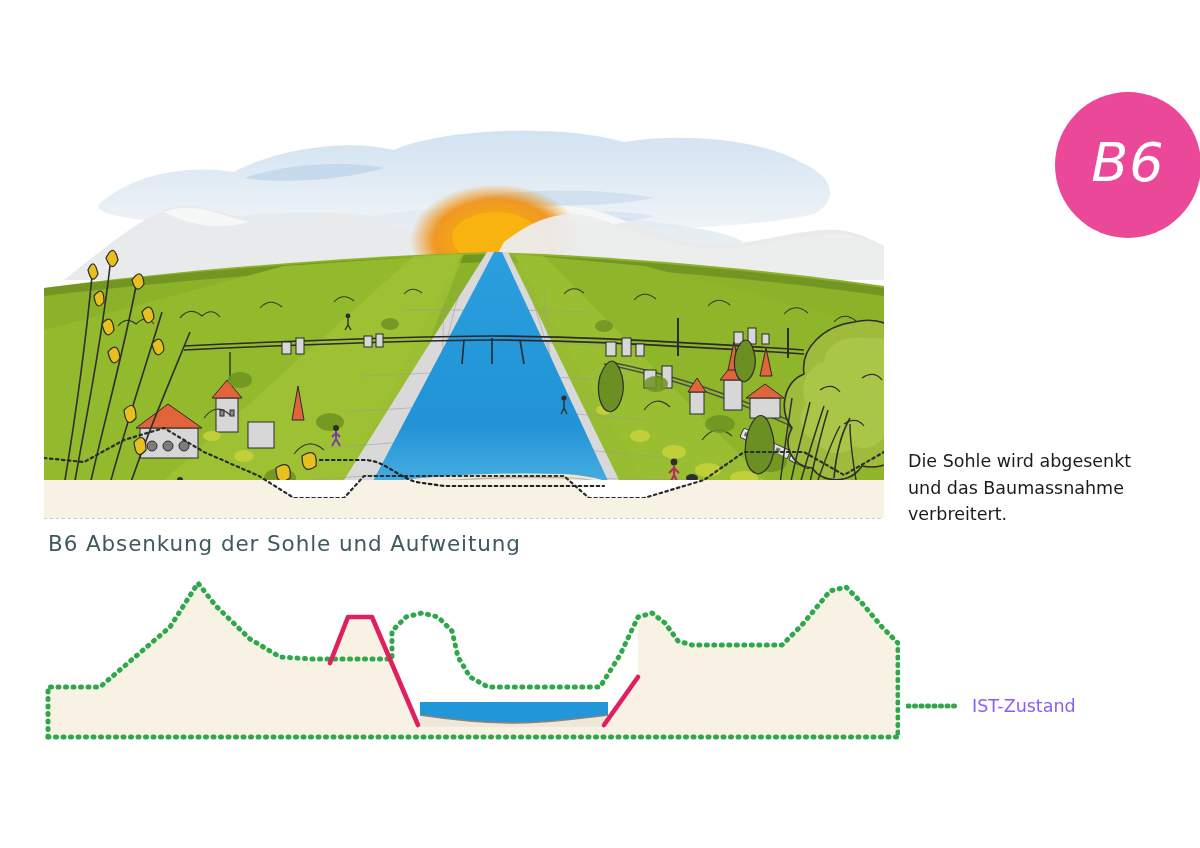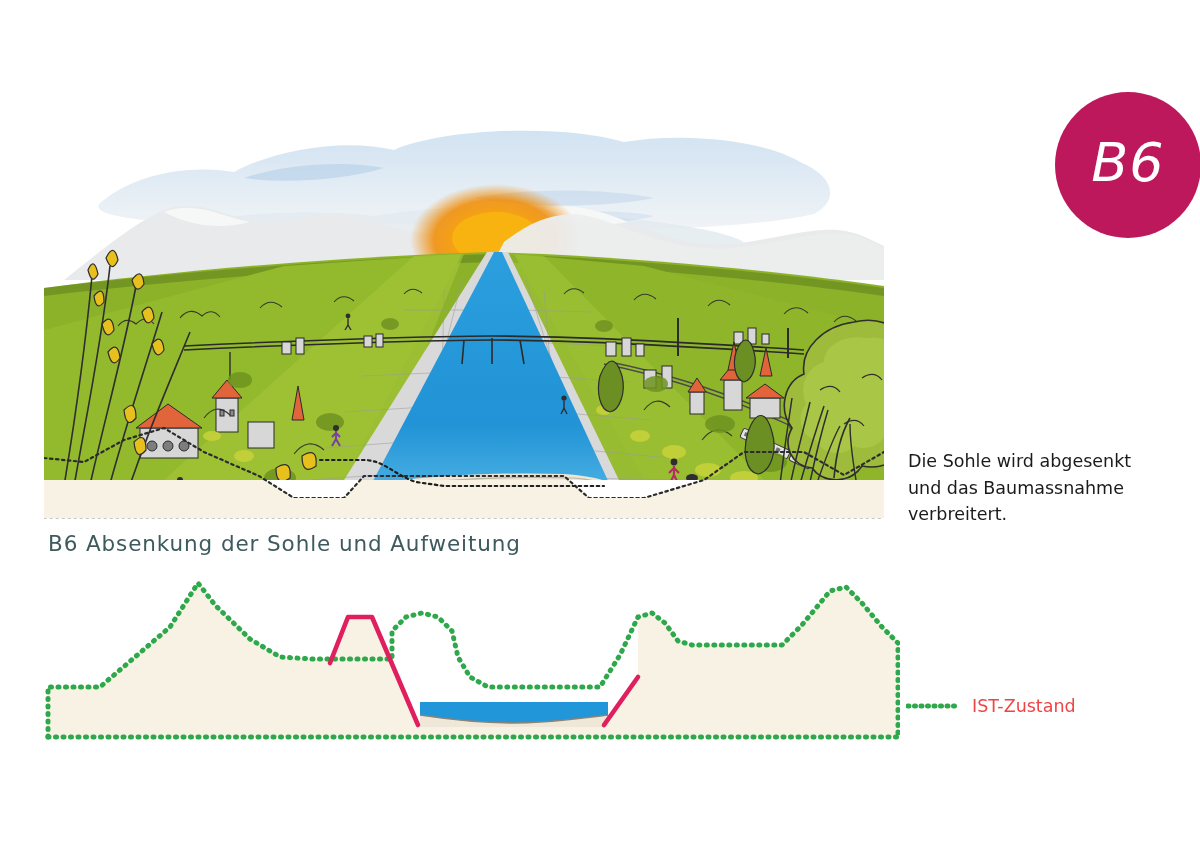--- a/index.html
+++ b/index.html
@@ -16,21 +16,21 @@
   }
 
   
   #badge {
     position: absolute;
     left: 1055px;
     top: 92px;
     width: 146px;
     height: 146px;
     border-radius: 50%;
-    background: #be185d;
+    background: #ec4899;
     display: flex;
     align-items: center;
     justify-content: center;
   }
   #badge .badge-text {
     color: #ffffff;
     font-size: 54px;
     font-style: italic;
     font-weight: 400;
     letter-spacing: 1px;
@@ -95,21 +95,21 @@
   .legend-swatch {
     width: 52px;
     height: 14px;
     flex: 0 0 52px;
     margin-right: 14px;
     position: relative;
   }
   .legend-swatch svg { display: block; }
   .legend-label {
     font-size: 17.5px;
-    color: #ef4444;
+    color: #8b5cf6;
     white-space: nowrap;
   }
 </style>
 </head>
 <body>
 
 <div id="badge">
   <span class="badge-text">B6</span>
 </div>
 

